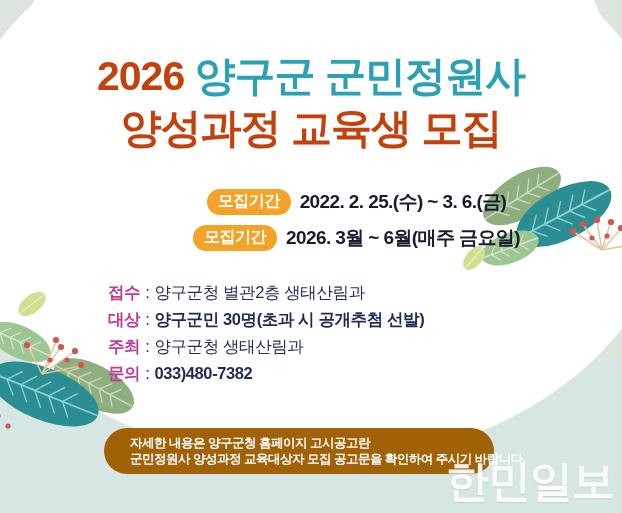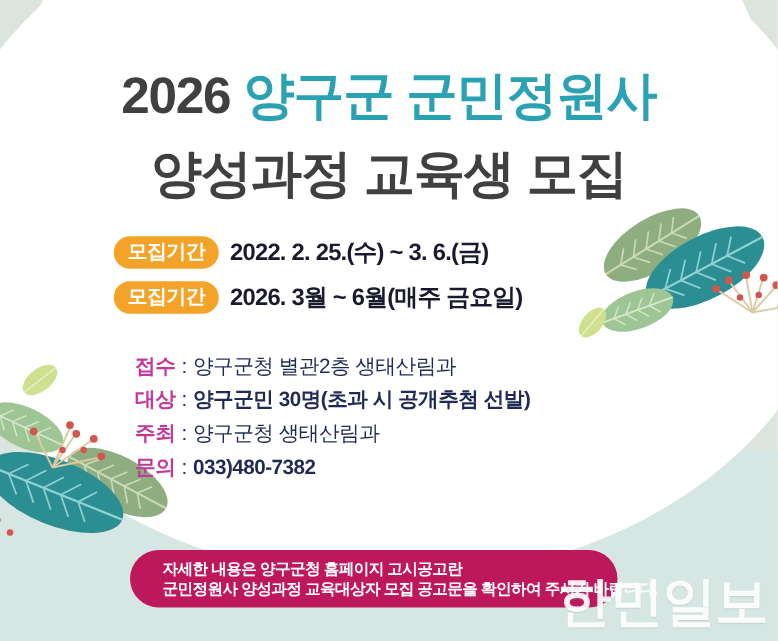--- a/index.html
+++ b/index.html
@@ -43,30 +43,30 @@
     text-align:center;
     z-index:6;
   }
   .title-line{
     font-weight:bold;
     font-size:41px;
     line-height:52px;
     letter-spacing:-1px;
     white-space:nowrap;
   }
-  .t-navy{color:#404040;margin-top:11px;}
+  .t-navy{color:#c2410c;}
   .t-teal{color:#2ba2b4;}
 
   
   .badges{
     position:absolute;left:0;right:0;top:186px;
     z-index:6;
   }
   .badge-row{
-    display:flex;align-items:center;justify-content:flex-start;
+    display:flex;align-items:center;justify-content:center;
     margin:0 0 5px 0;
     padding-left:91px;
     height:31px;
   }
   .pill{
     display:inline-flex;align-items:center;justify-content:center;
     background:#f3a428;
     color:#ffffff;
     font-weight:bold;
     font-size:16px;
@@ -108,23 +108,23 @@
     margin:0 5px 0 3px;
   }
   .info-value{
     color:#1f2a55;
   }
   .info-value.bold{font-weight:bold;}
 
   
   .footer-banner{
     position:absolute;
-    left:104px;top:440px;
+    left:104px;top:428px;
     width:390px;height:46px;
-    background:#be185d;
+    background:#a16207;
     border-radius:23px;
     z-index:7;
   }
   .footer-text{
     position:absolute;left:26px;top:7px;
     color:#ffffff;
     font-size:12.5px;
     line-height:16px;
     font-weight:bold;
     letter-spacing:-0.5px;

